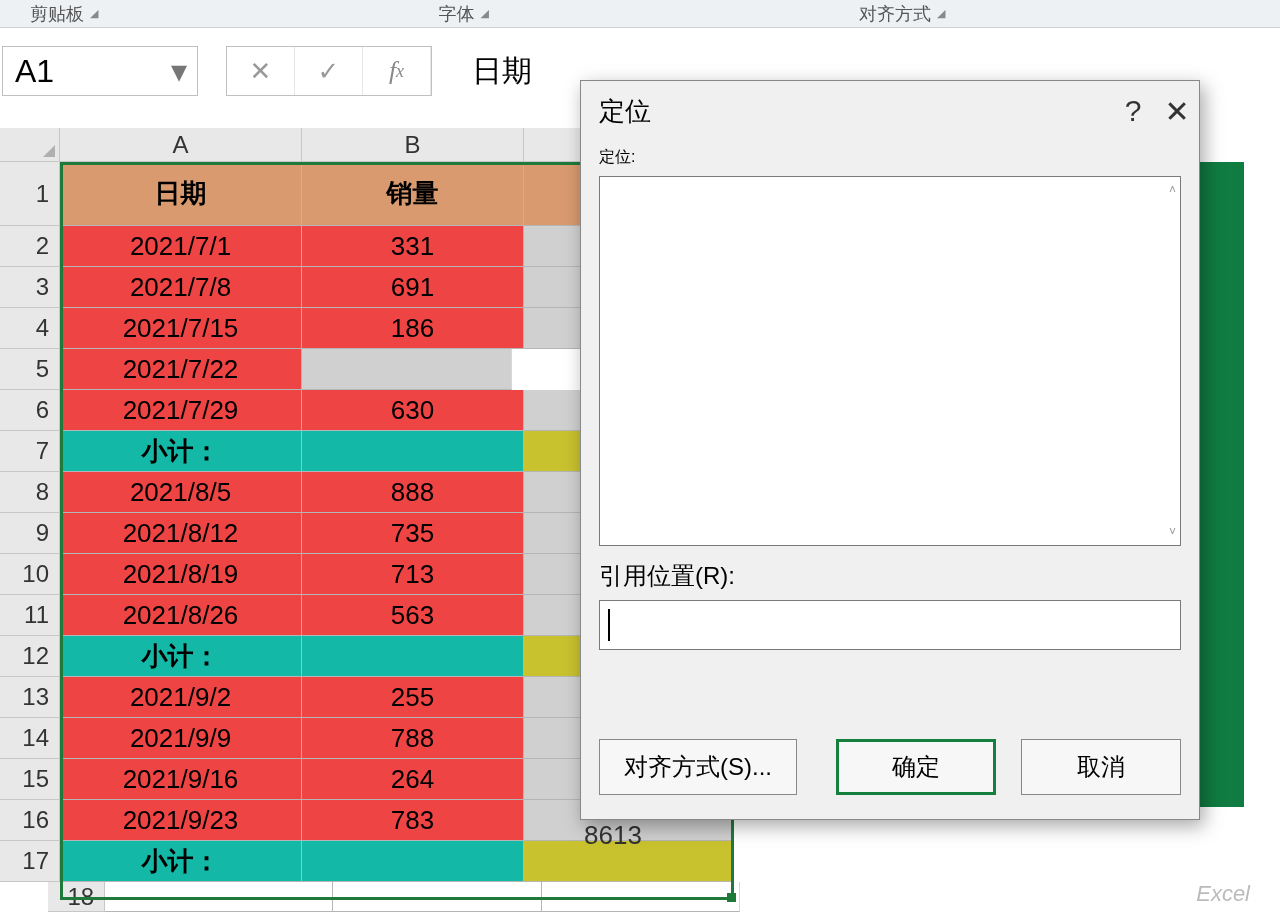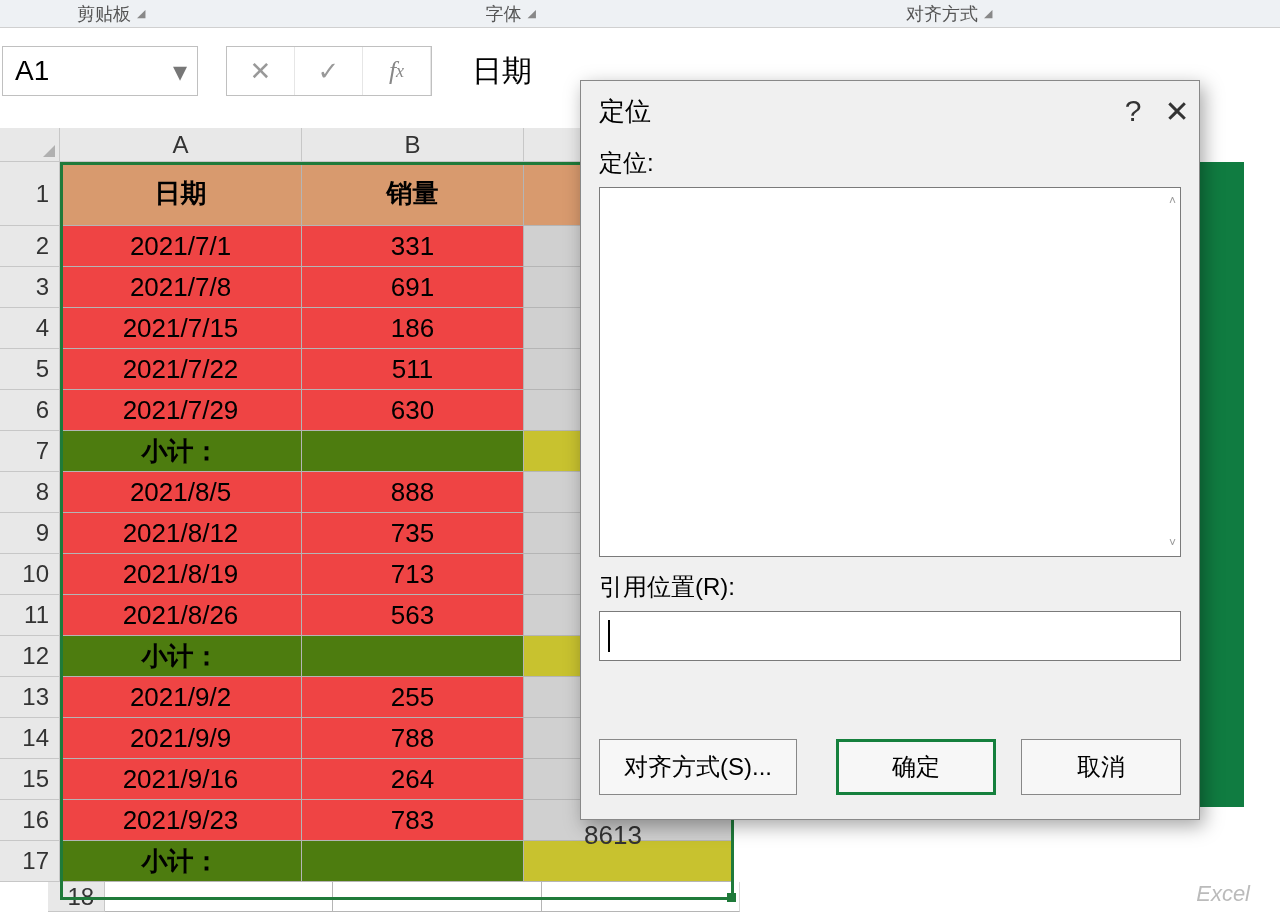--- a/index.html
+++ b/index.html
@@ -15,39 +15,38 @@
   .ribbon-top {
     position: absolute;
     top: 0; left: 0; right: 0;
     height: 28px;
     background: #eef1f4;
     border-bottom: 1px solid #d0d0d0;
     display: flex;
     align-items: center;
     font-size: 18px;
     color: #555;
-    padding-left: 47px;
   }
   .ribbon-top .frag1 { margin-left: 30px; }
   .ribbon-top .frag2 { margin-left: 340px; }
   .ribbon-top .frag3 { margin-left: 370px; }
   .ribbon-top .pop { font-size: 11px; margin-left: 6px; color: #888;}
   
   .fbar {
     position: absolute;
     top: 46px; left: 2px; right: 2px;
     height: 50px;
     display: flex;
     align-items: center;
   }
   .namebox {
     width: 196px; height: 50px;
     border: 1px solid #c0c0c0;
     display: flex; align-items: center;
-    font-size: 28px;
+    font-size: 32px;
     padding-left: 12px;
     background: #fff;
     position: relative;
   }
   .namebox .dd {
     position: absolute; right: 10px; top: 50%; transform: translateY(-50%);
     color: #777;
   }
   .spacer1 { width: 28px; }
   .fxgroup {
@@ -114,21 +113,21 @@
   .cell {
     border-right:1px solid #b5b5b5;
     border-bottom:1px solid #b5b5b5;
     display:flex; align-items:center; justify-content:center;
     font-size:26px;
     background:#ef4444;
   }
   .row1 .rowhead, .row1 .cell { height:64px; }
   .row .rowhead, .row .cell { height:41px; }
   .row.hdr .cell { background:#d89a6e; font-weight:bold;}
-  .row.sub .cell { background:#4d7c0f; font-weight:bold;}
+  .row.sub .cell { background:#14b8a6; font-weight:bold;}
   .row.sub .cell.colA { justify-content:center; }
   .row .cell.colC { background:#d0d0d0; border-right:1px solid #d8d8d8;}
   .row.hdr .cell.colC { background:#d89a6e; border-right:1px solid #d8d8d8;}
   .row.sub .cell.colC { background:#c8c22f;}
   
   .selection {
     position:absolute;
     border:3px solid #1f7a3a;
     pointer-events:none;
   }
@@ -175,21 +174,21 @@
   .dlg-title .t { flex:1; }
   .dlg-title .help, .dlg-title .close {
     width:44px; text-align:center;
     font-size:30px; color:#333;
   }
   .dlg-body {
     padding: 6px 18px 0 18px;
     flex:1;
     display:flex; flex-direction:column;
   }
-  .lbl { font-size:24px; margin-bottom:8px; }
+  .lbl { font-size:16px; margin-bottom:8px; }
   .listbox {
     flex:0 0 370px;
     border:1px solid #7a7a7a;
     background:#fff;
     position:relative;
   }
   .listbox .scroll-up, .listbox .scroll-down{
     position:absolute; right:4px;
     font-size:12px; color:#999;
   }
@@ -289,21 +288,20 @@
       </div>
       <div class="row">
         <div class="rowhead">4</div>
         <div class="cell colA">2021/7/15</div>
         <div class="cell colB">186</div>
         <div class="cell colC"></div>
       </div>
       <div class="row">
         <div class="rowhead">5</div>
         <div class="cell colA">2021/7/22</div>
-        <div class="cell colB">511</div>
         <div class="cell colC"></div>
       </div>
       <div class="row">
         <div class="rowhead">6</div>
         <div class="cell colA">2021/7/29</div>
         <div class="cell colB">630</div>
         <div class="cell colC"></div>
       </div>
       <div class="row sub">
         <div class="rowhead">7</div>

